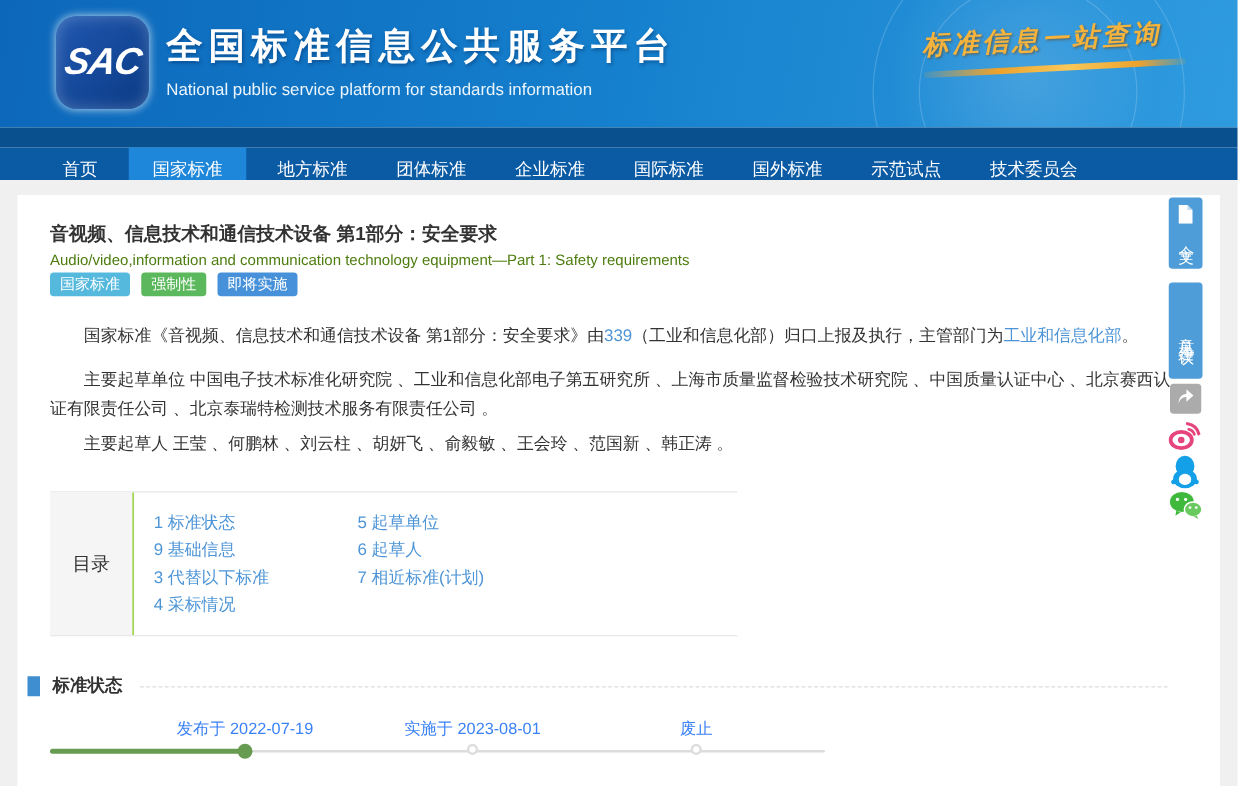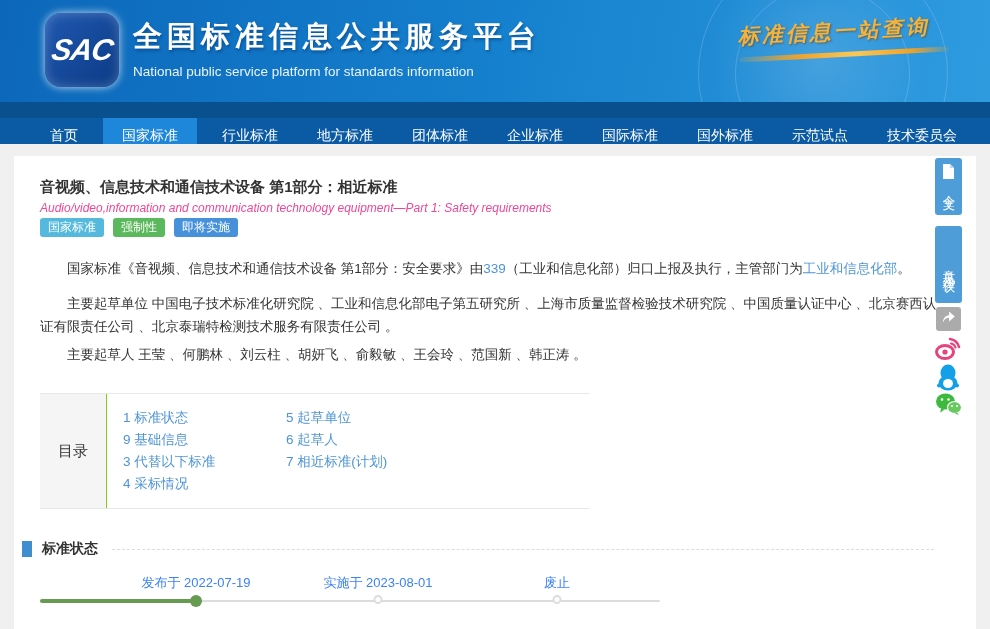--- a/index.html
+++ b/index.html
@@ -61,21 +61,21 @@
   .nav-item {
     color:#fff; font-size:14px; line-height:34px; padding:0 14px; margin-right:11px;
     cursor:pointer; white-space:nowrap;
   }
   .nav-item.active { background:#1f87da; padding:0 19px; }
 
   
   .card { position:absolute; left:14px; top:156px; width:962px; height:473px; background:#fff; }
 
   .std-title { position:absolute; left:26px; top:22px; font-size:15px; font-weight:bold; color:#333; }
-  .std-title-en { position:absolute; left:26px; top:45px; font-size:12px; color:#ec4899;font-style:italic; }
+  .std-title-en { position:absolute; left:26px; top:45px; font-size:12px; color:#4d7c0f; }
   .badges { position:absolute; left:26px; top:62px; display:flex; gap:9px; }
   .badge { color:#fff; font-size:12px; line-height:17px; padding:1px 8px; border-radius:3px; white-space:nowrap; }
   .badge-info    { background:#55b9dd; }
   .badge-success { background:#5cb85c; }
   .badge-primary { background:#4691d9;font-family:Liberation Serif, serif; }
 
   .para {
     position:absolute; left:26px; width:906px;
     font-size:13.5px; color:#333; line-height:23px; text-indent:2em;
   }
@@ -155,33 +155,32 @@
   <div class="slogan">
     <div class="slogan-text">标准信息一站查询</div>
     <div class="slogan-line"></div>
   </div>
 </div>
 <div class="band"></div>
 
 <div class="nav">
   <div class="nav-item">首页</div>
   <div class="nav-item active">国家标准</div>
-  <div class="nav-item">行业标准</div>
   <div class="nav-item">地方标准</div>
   <div class="nav-item">团体标准</div>
   <div class="nav-item">企业标准</div>
   <div class="nav-item">国际标准</div>
   <div class="nav-item">国外标准</div>
   <div class="nav-item">示范试点</div>
   <div class="nav-item">技术委员会</div>
 </div>
 
 <div class="card">
 
-  <div class="std-title">音视频、信息技术和通信技术设备 第1部分：相近标准</div>
+  <div class="std-title">音视频、信息技术和通信技术设备 第1部分：安全要求</div>
   <div class="std-title-en">Audio/video,information and communication technology equipment—Part 1: Safety requirements</div>
 
   <div class="badges">
     <span class="badge badge-info">国家标准</span>
     <span class="badge badge-success">强制性</span>
     <span class="badge badge-primary">即将实施</span>
   </div>
 
   <div class="para" id="para1"><span>国家标准《音视频、信息技术和通信技术设备 第1部分：安全要求》由</span><a class="link">339</a><span>（工业和信息化部）归口上报及执行，主管部门为</span><a class="link">工业和信息化部</a><span>。</span></div>
 

